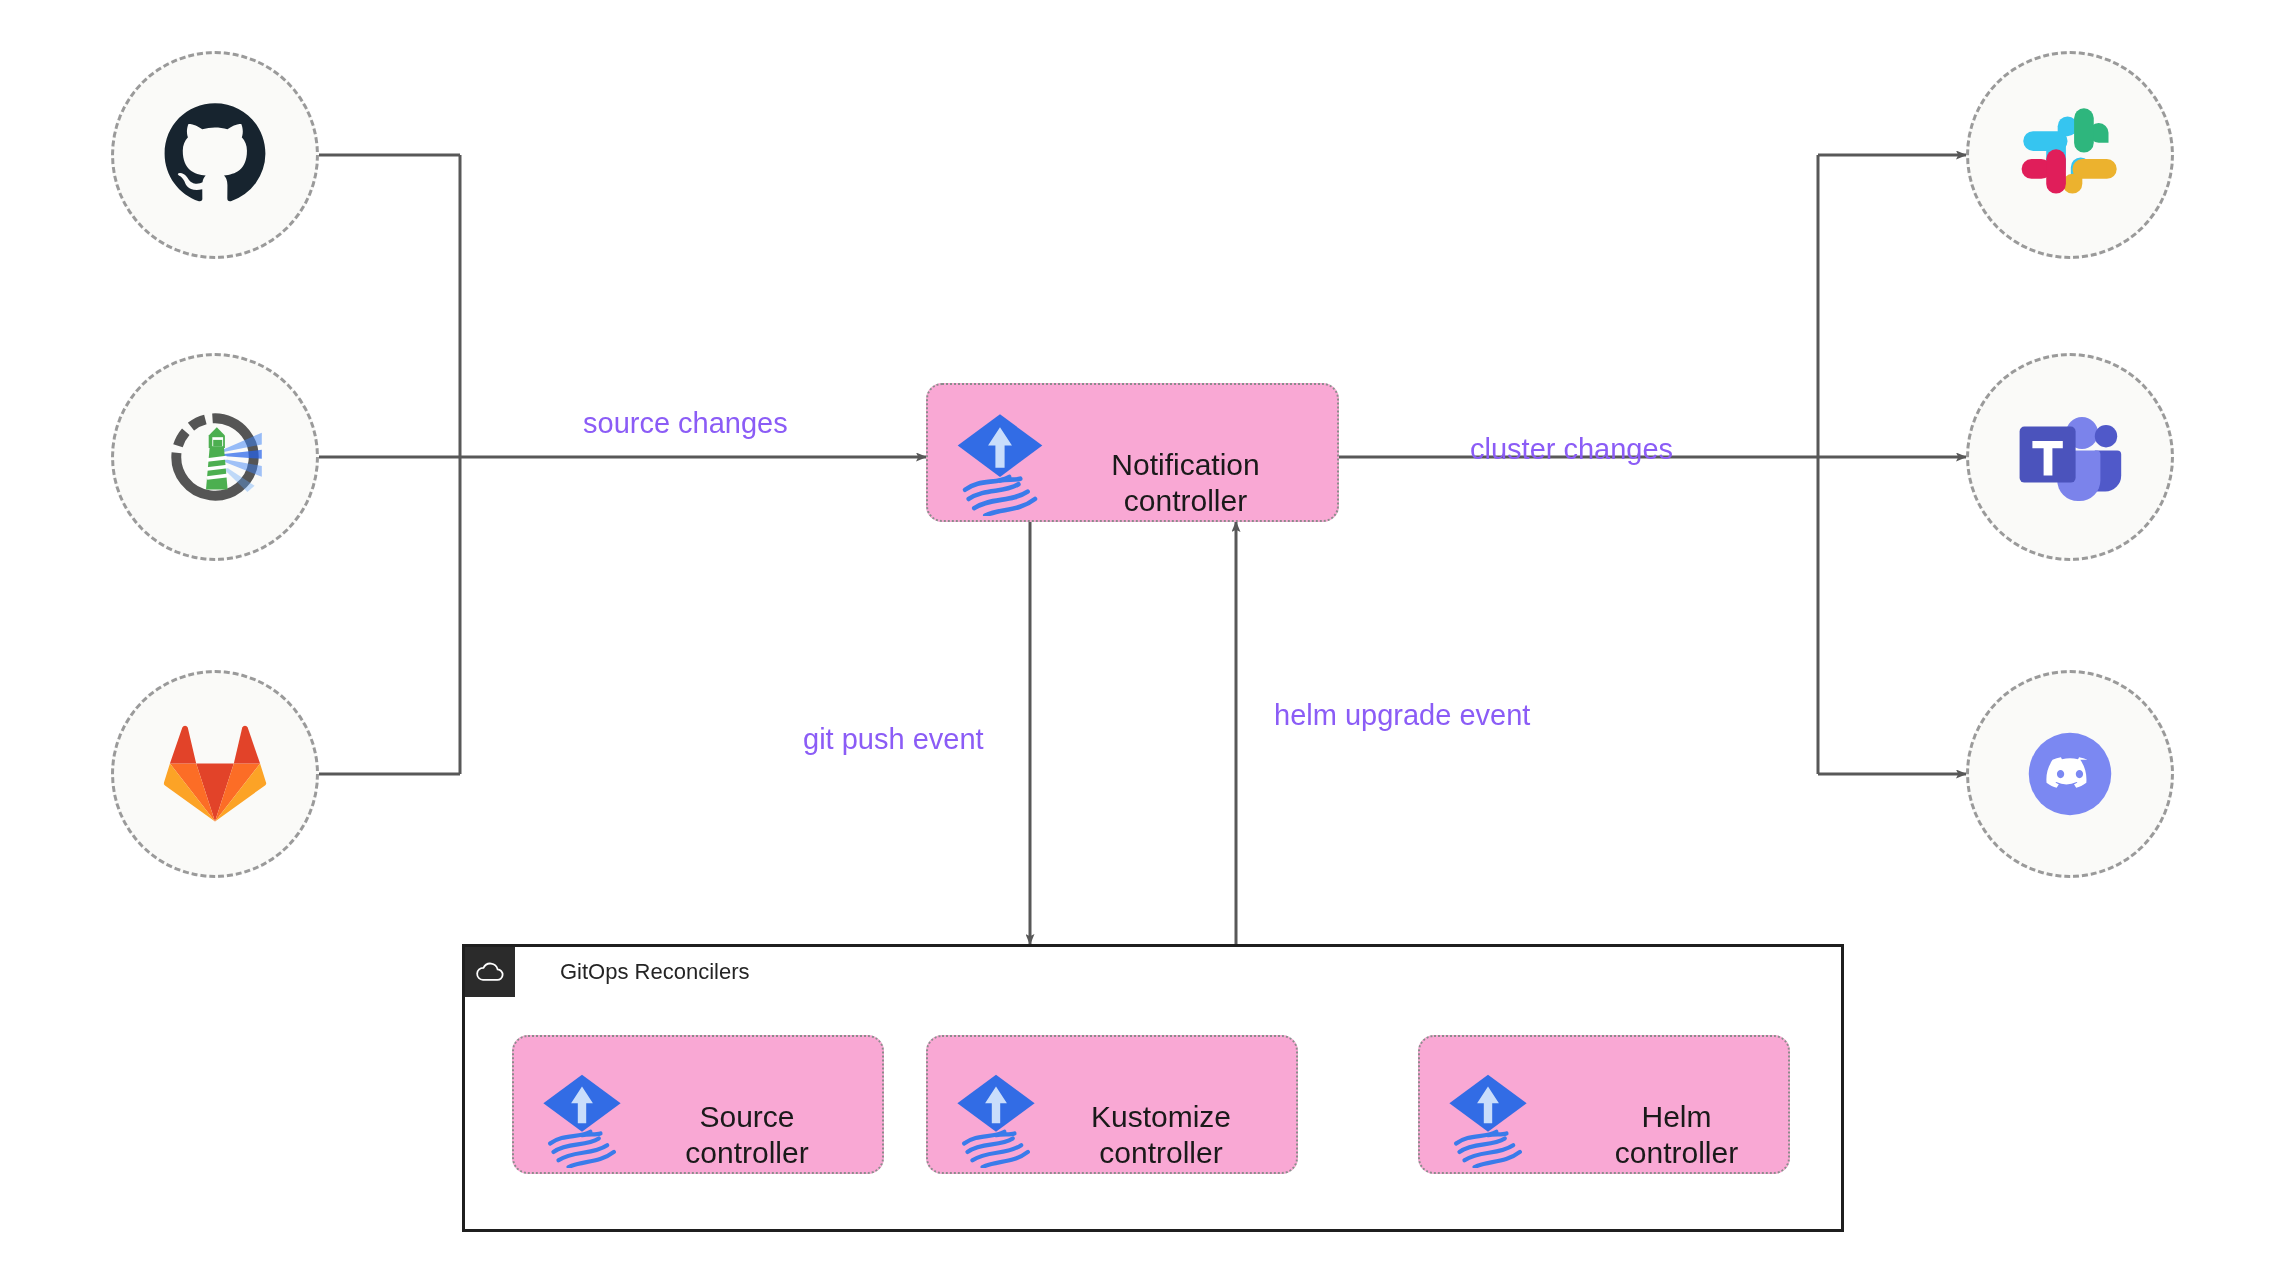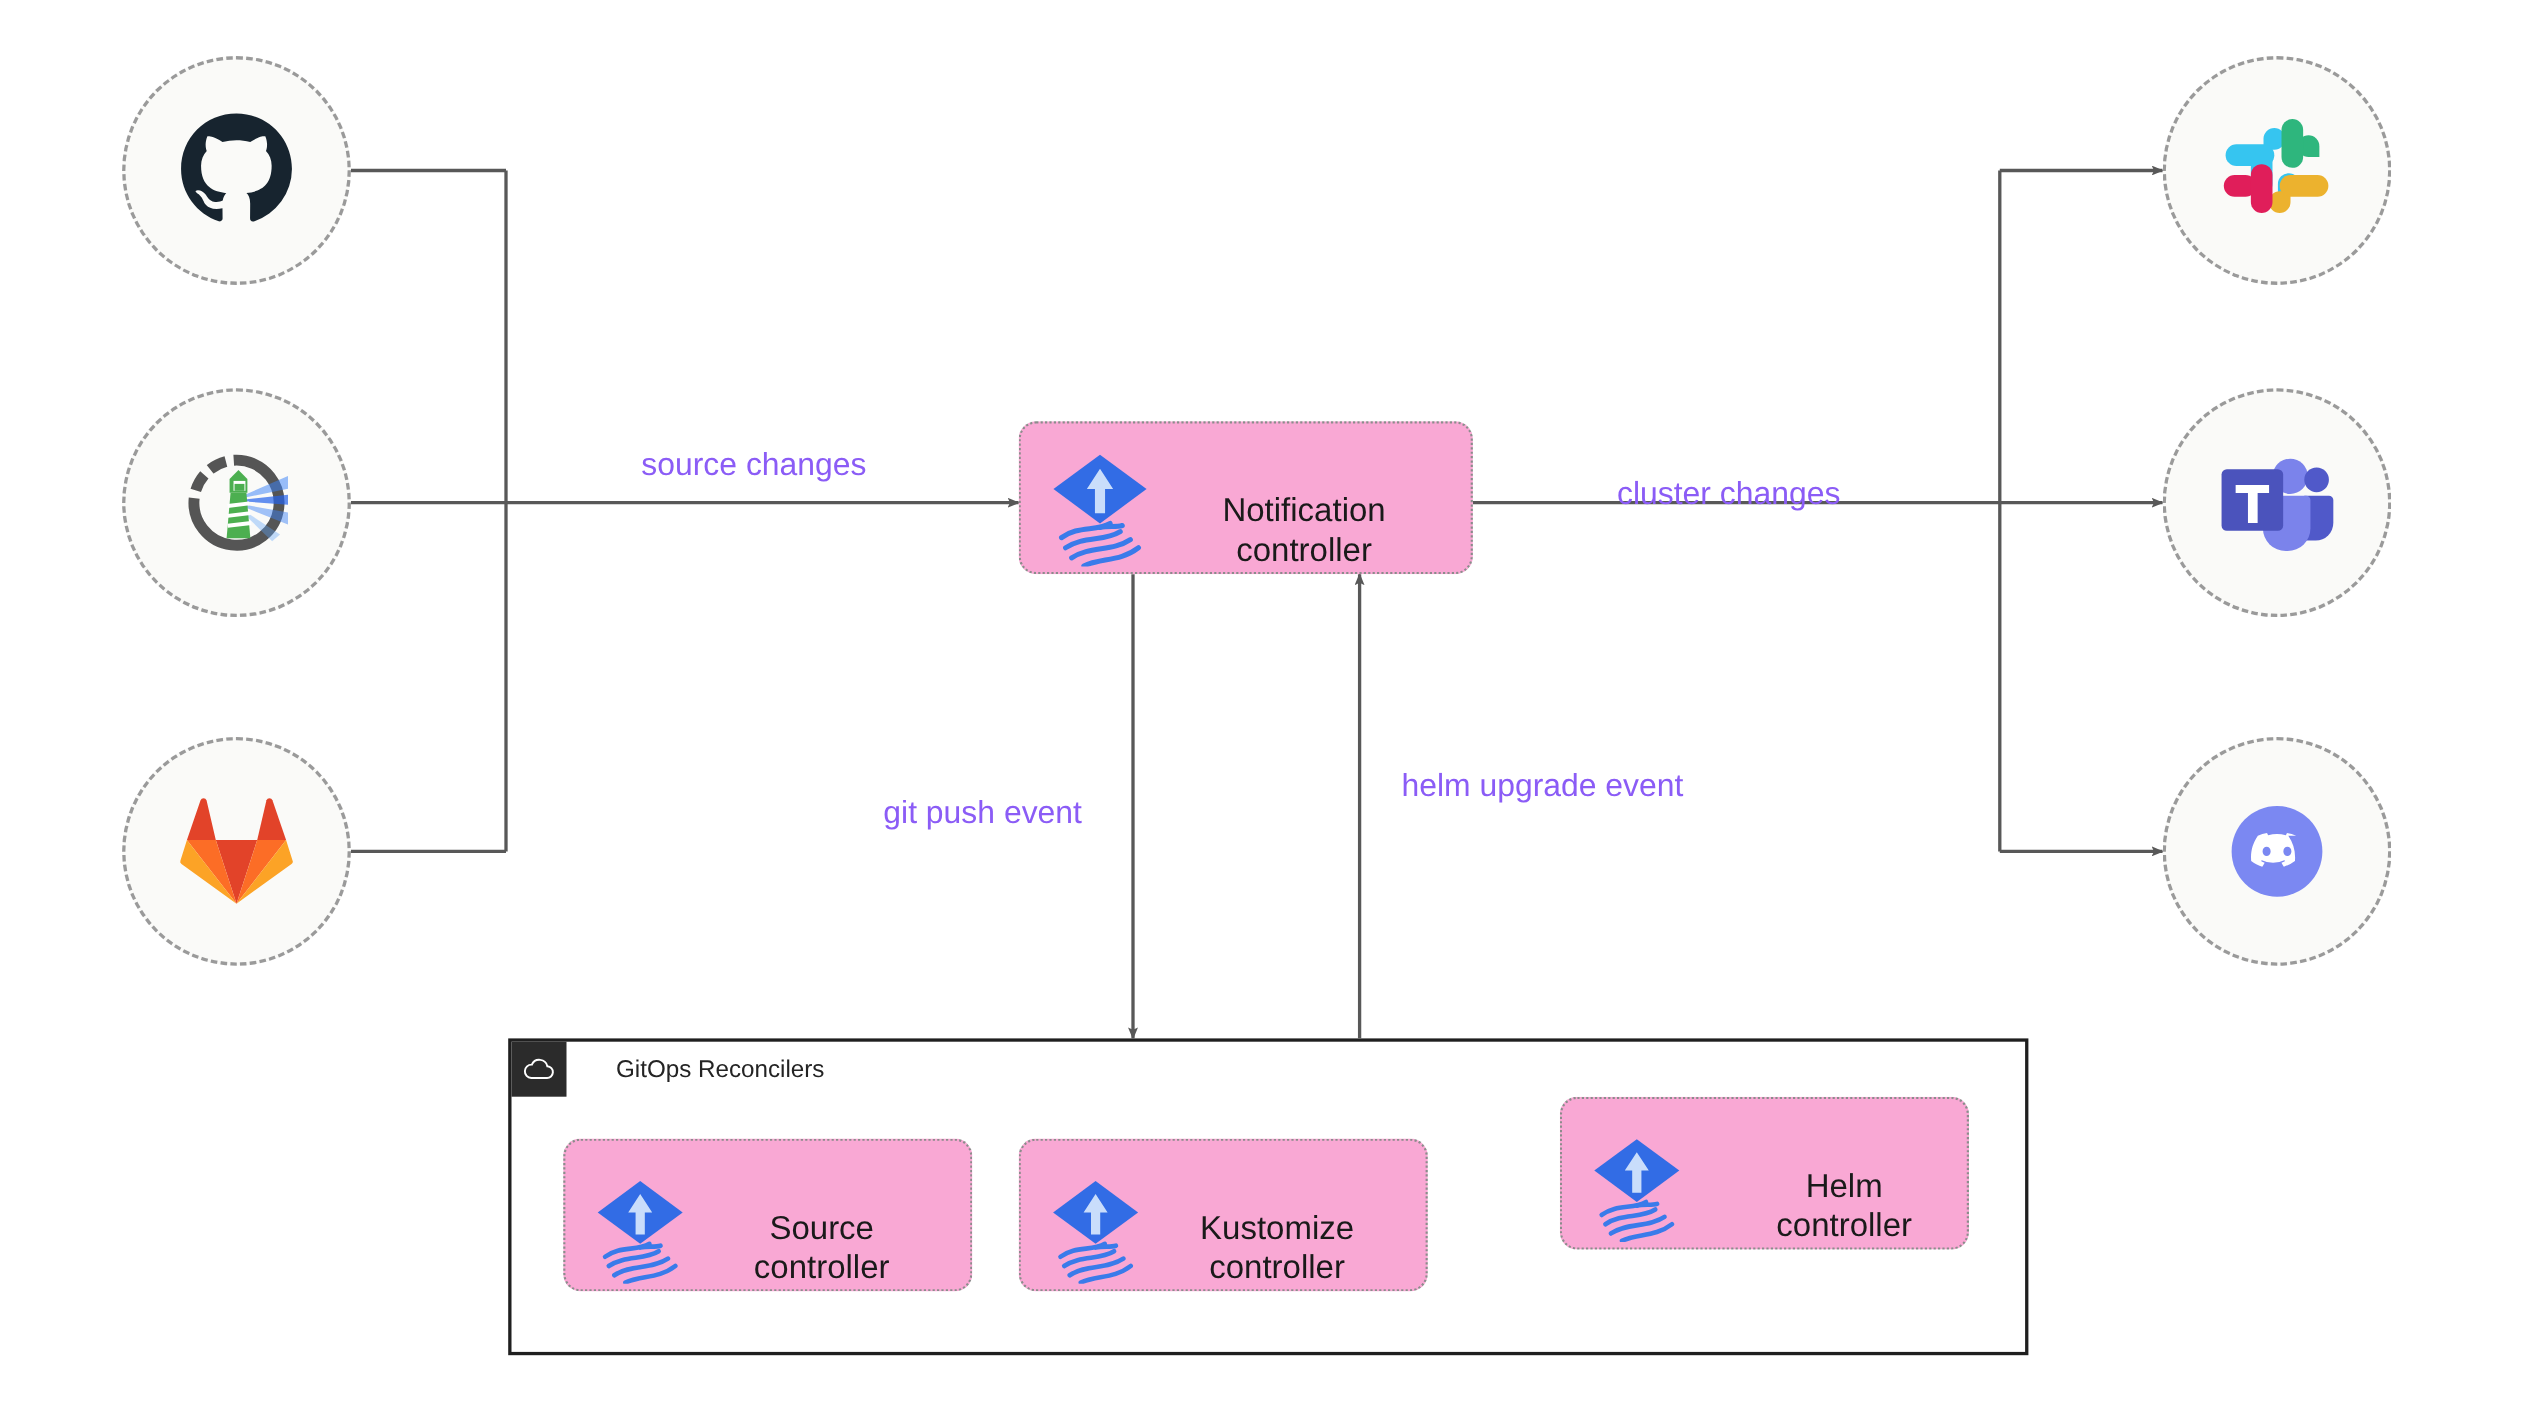--- a/index.html
+++ b/index.html
@@ -304,21 +304,21 @@
           <path d="M22 104 C40 92, 62 98, 80 86"></path>
           <path d="M34 112 C50 104, 70 108, 88 94"></path>
           <path d="M50 74 C58 72, 66 74, 72 72"></path>
         </g>
       </svg>
     </span>
     <span class="ctrl-label">Kustomize
 controller</span>
   </div>
 
-  <div class="ctrl-box" style="left:1418px; top:997px; width:372px; height:139px;gap:47px;">
+  <div class="ctrl-box" style="left:1418px; top:1035px; width:372px; height:139px;gap:47px;">
     <span class="ctrl-logo">
       <svg width="84" height="96" viewBox="0 0 100 112">
         <path fill="#326ce5" d="M50 2 L96 36 L50 70 L4 36 Z"></path>
         <path fill="#c9ddfb" d="M50 16 L63 36 L55 36 L55 60 L45 60 L45 36 L37 36 Z"></path>
         <g stroke="#3a7bea" stroke-width="5" fill="none" stroke-linecap="round">
           <path d="M12 84 C28 72, 46 78, 60 70"></path>
           <path d="M16 94 C34 82, 54 88, 70 78"></path>
           <path d="M22 104 C40 92, 62 98, 80 86"></path>
           <path d="M34 112 C50 104, 70 108, 88 94"></path>
           <path d="M50 74 C58 72, 66 74, 72 72"></path>

